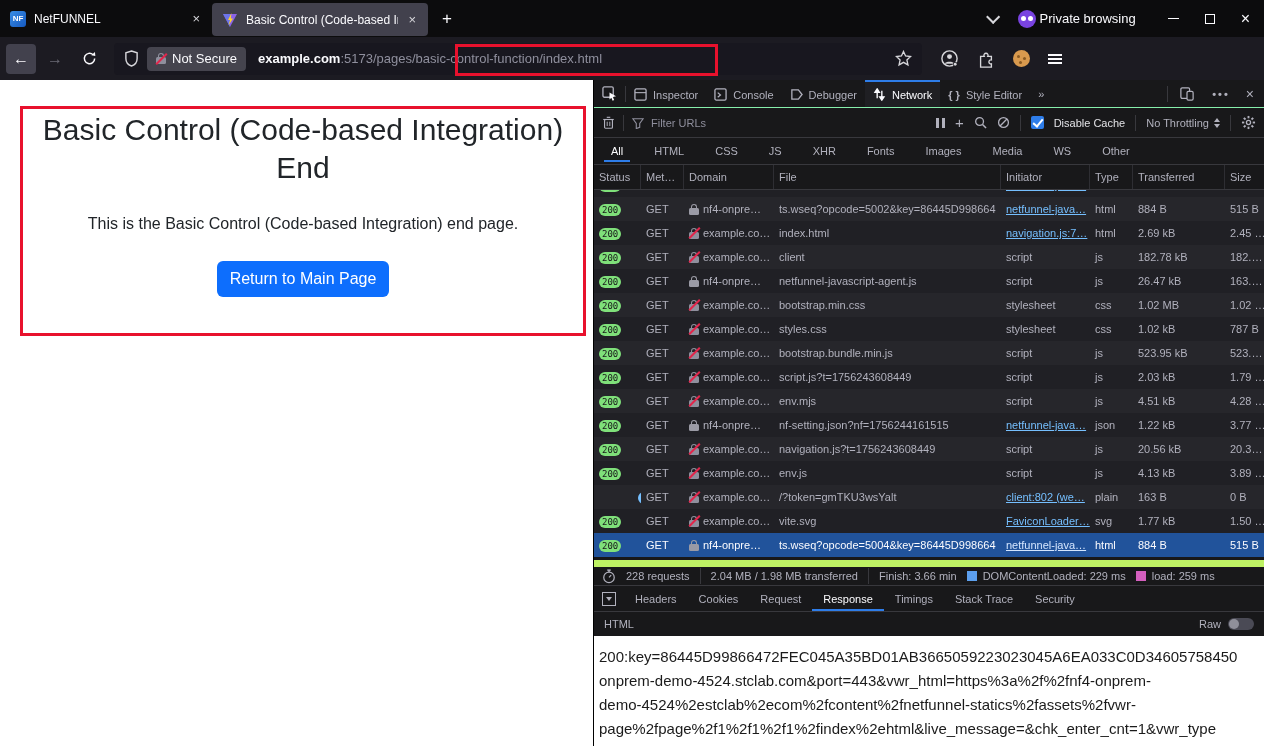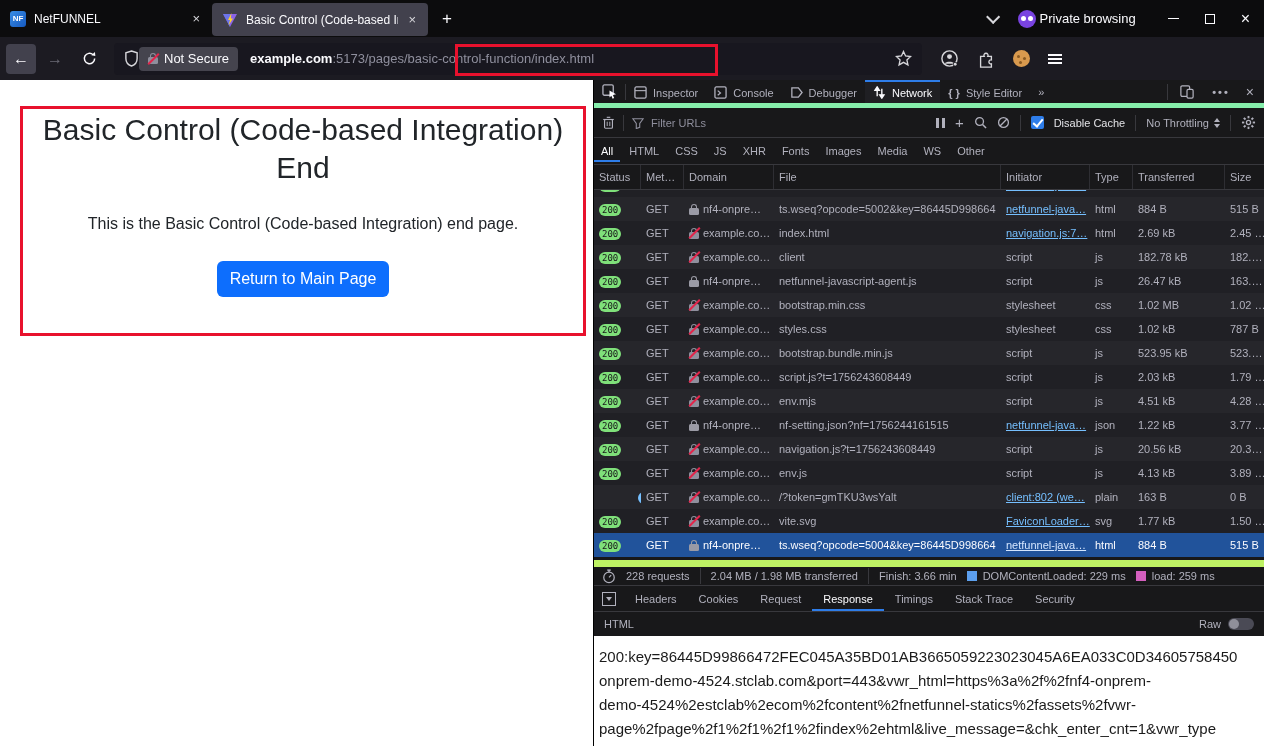--- a/index.html
+++ b/index.html
@@ -34,21 +34,21 @@
 
   #navbar { position:absolute; left:0; top:37px; width:1264px; height:43px; background:#1c1b22;
     display:flex; align-items:center; color:#fbfbfe; }
   .nav-btn { width:30px; height:30px; display:flex; align-items:center; justify-content:center;
     font-size:16px; border-radius:4px; margin-left:4px; }
   .nav-btn.back { background:#42414d; margin-left:6px; }
   .nav-btn.fwd { color:#6a6a75; }
   #urlfield { flex:0 0 808px; height:32px; margin-left:10px; background:#18171f; border-radius:4px;
     display:flex; align-items:center; padding:0 10px; }
   .chip { display:flex; align-items:center; gap:6px; background:#45444e; border-radius:4px;
-    height:24px; padding:0 9px; font-size:13px; color:#fbfbfe; }
+    height:24px; padding:0 9px; margin-left:8px; font-size:13px; color:#fbfbfe; }
   .url-text { margin-left:12px; font-size:13px; white-space:nowrap; overflow:hidden; }
   .url-host { color:#fbfbfe; font-weight:700; }
   .url-rest { color:#8f8f9d; }
   .star { margin-left:auto; }
   #nav-right { display:flex; align-items:center; gap:18px; margin-left:18px; }
   .cookie { width:17px; height:17px; border-radius:50%; background:#d99a4e; position:relative; }
   .cookie::before { content:""; position:absolute; left:4px; top:5px; width:3px; height:3px; border-radius:50%;
     background:#8a5a22; box-shadow:6px 2px 0 #8a5a22, 2px 6px 0 #8a5a22; }
   .hamburger { width:14px; height:10px; border-top:2px solid #fbfbfe; border-bottom:2px solid #fbfbfe; position:relative; }
   .hamburger::before { content:""; position:absolute; left:0; top:2px; width:14px; height:2px; background:#fbfbfe; }
@@ -64,21 +64,21 @@
 
   
   #url-annotation { position:absolute; left:455px; top:44px; width:263px; height:32px;
     border:3px solid #e8112d; z-index:50; pointer-events:none; }
 
   
   #devtools { position:absolute; left:593px; top:80px; width:671px; height:666px; background:#18181a;
     color:#b1b1bd; font-size:11px; border-left:1px solid #000; }
   .sep { width:1px; height:16px; background:#38383d; }
 
-  #dt-tabs { height:28px; display:flex; align-items:stretch; border-bottom:5px solid #86efac; }
+  #dt-tabs { height:28px; display:flex; align-items:stretch; border-bottom:1px solid #86efac; }
   .dt-tool { display:flex; align-items:center; padding:0 8px; }
   .dt-tab { display:flex; align-items:center; gap:6px; padding:0 8px; border-top:2px solid transparent; }
   .dt-tab.active { color:#fbfbfe; border-top-color:#2e7de9; background:#1f1f23; }
   #dt-tabs-right { margin-left:auto; display:flex; align-items:center; gap:4px; padding-right:4px; }
   .meatballs { letter-spacing:2px; font-weight:bold; color:#b1b1bd; padding:0 6px; }
   .dt-close { font-size:14px; padding:0 6px; color:#b1b1bd; }
 
   #dt-filterrow { height:30px; display:flex; align-items:center; gap:8px; padding:0 8px;
     border-bottom:1px solid #38383d; }
   #filter-input { flex:1; display:flex; align-items:center; gap:7px; color:#8f8f9d; }
@@ -87,21 +87,21 @@
   .pauseicon i { width:3px; height:10px; background:#b1b1bd; }
   .checkbox { width:13px; height:13px; background:#2e7de9; border-radius:2px; position:relative; }
   .checkbox::after { content:""; position:absolute; left:4px; top:1px; width:4px; height:8px;
     border:solid #fff; border-width:0 2px 2px 0; transform:rotate(40deg); }
   .cache-label { color:#e2e2e6; }
   .updown { display:inline-flex; flex-direction:column; gap:2px; margin-left:5px; }
   .updown i { width:0; height:0; border-left:3.5px solid transparent; border-right:3.5px solid transparent; }
   .updown i.up { border-bottom:4px solid #b1b1bd; }
   .updown i.down { border-top:4px solid #b1b1bd; }
 
-  #dt-pills { height:27px; display:flex; align-items:center; gap:2px; padding:0 0; border-bottom:1px solid #38383d; }
+  #dt-pills { height:27px; display:flex; align-items:center; gap:17px; padding:0 10px; border-bottom:1px solid #38383d; }
   .pill { padding:4px 7px 5px; }
   .pill.active { color:#fbfbfe; box-shadow:inset 0 -2px 0 #2e7de9; }
 
   #dt-header { height:25px; display:grid; grid-template-columns:47px 43px 90px 227px 89px 43px 92px 40px;
     align-items:center; border-bottom:1px solid #38383d; }
   #dt-header .hcell { padding-left:5px; height:100%; display:flex; align-items:center;
     border-right:1px solid #2e2e33; overflow:hidden; white-space:nowrap; }
 
   #dt-rows { height:370px; overflow:hidden; position:relative; }
   .nrow { height:24px; display:grid; grid-template-columns:47px 43px 90px 227px 89px 43px 92px 40px;

